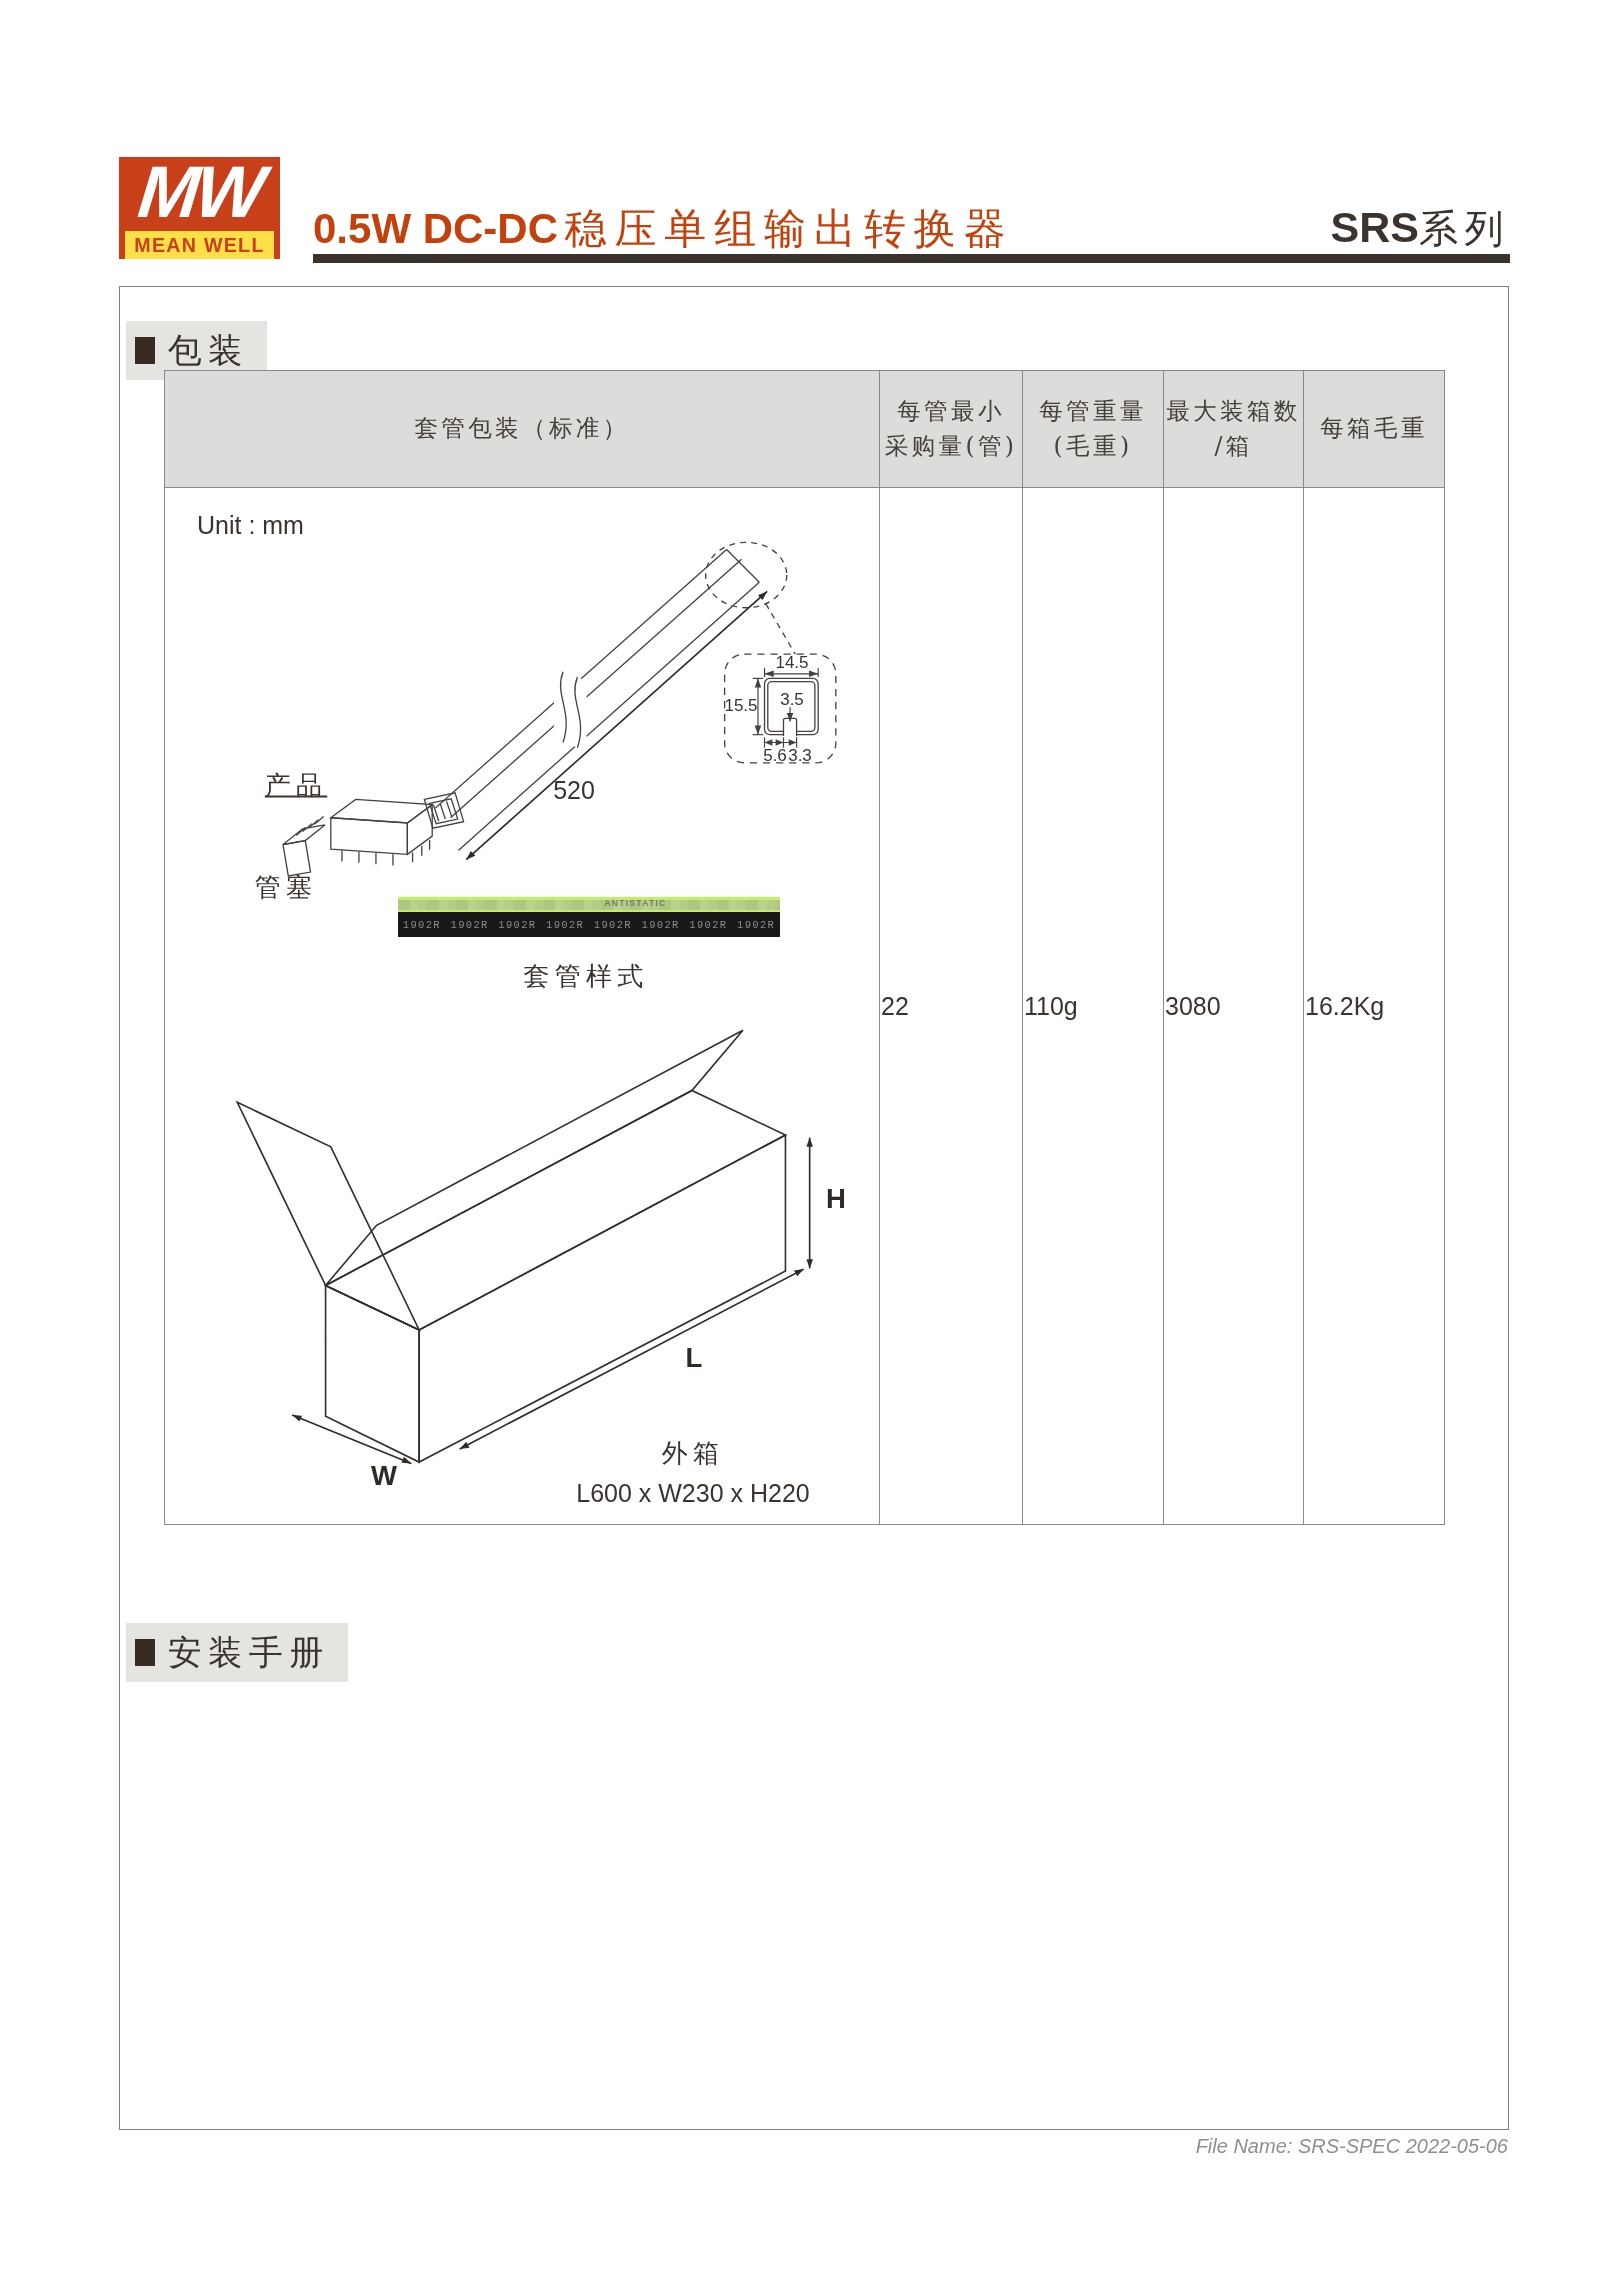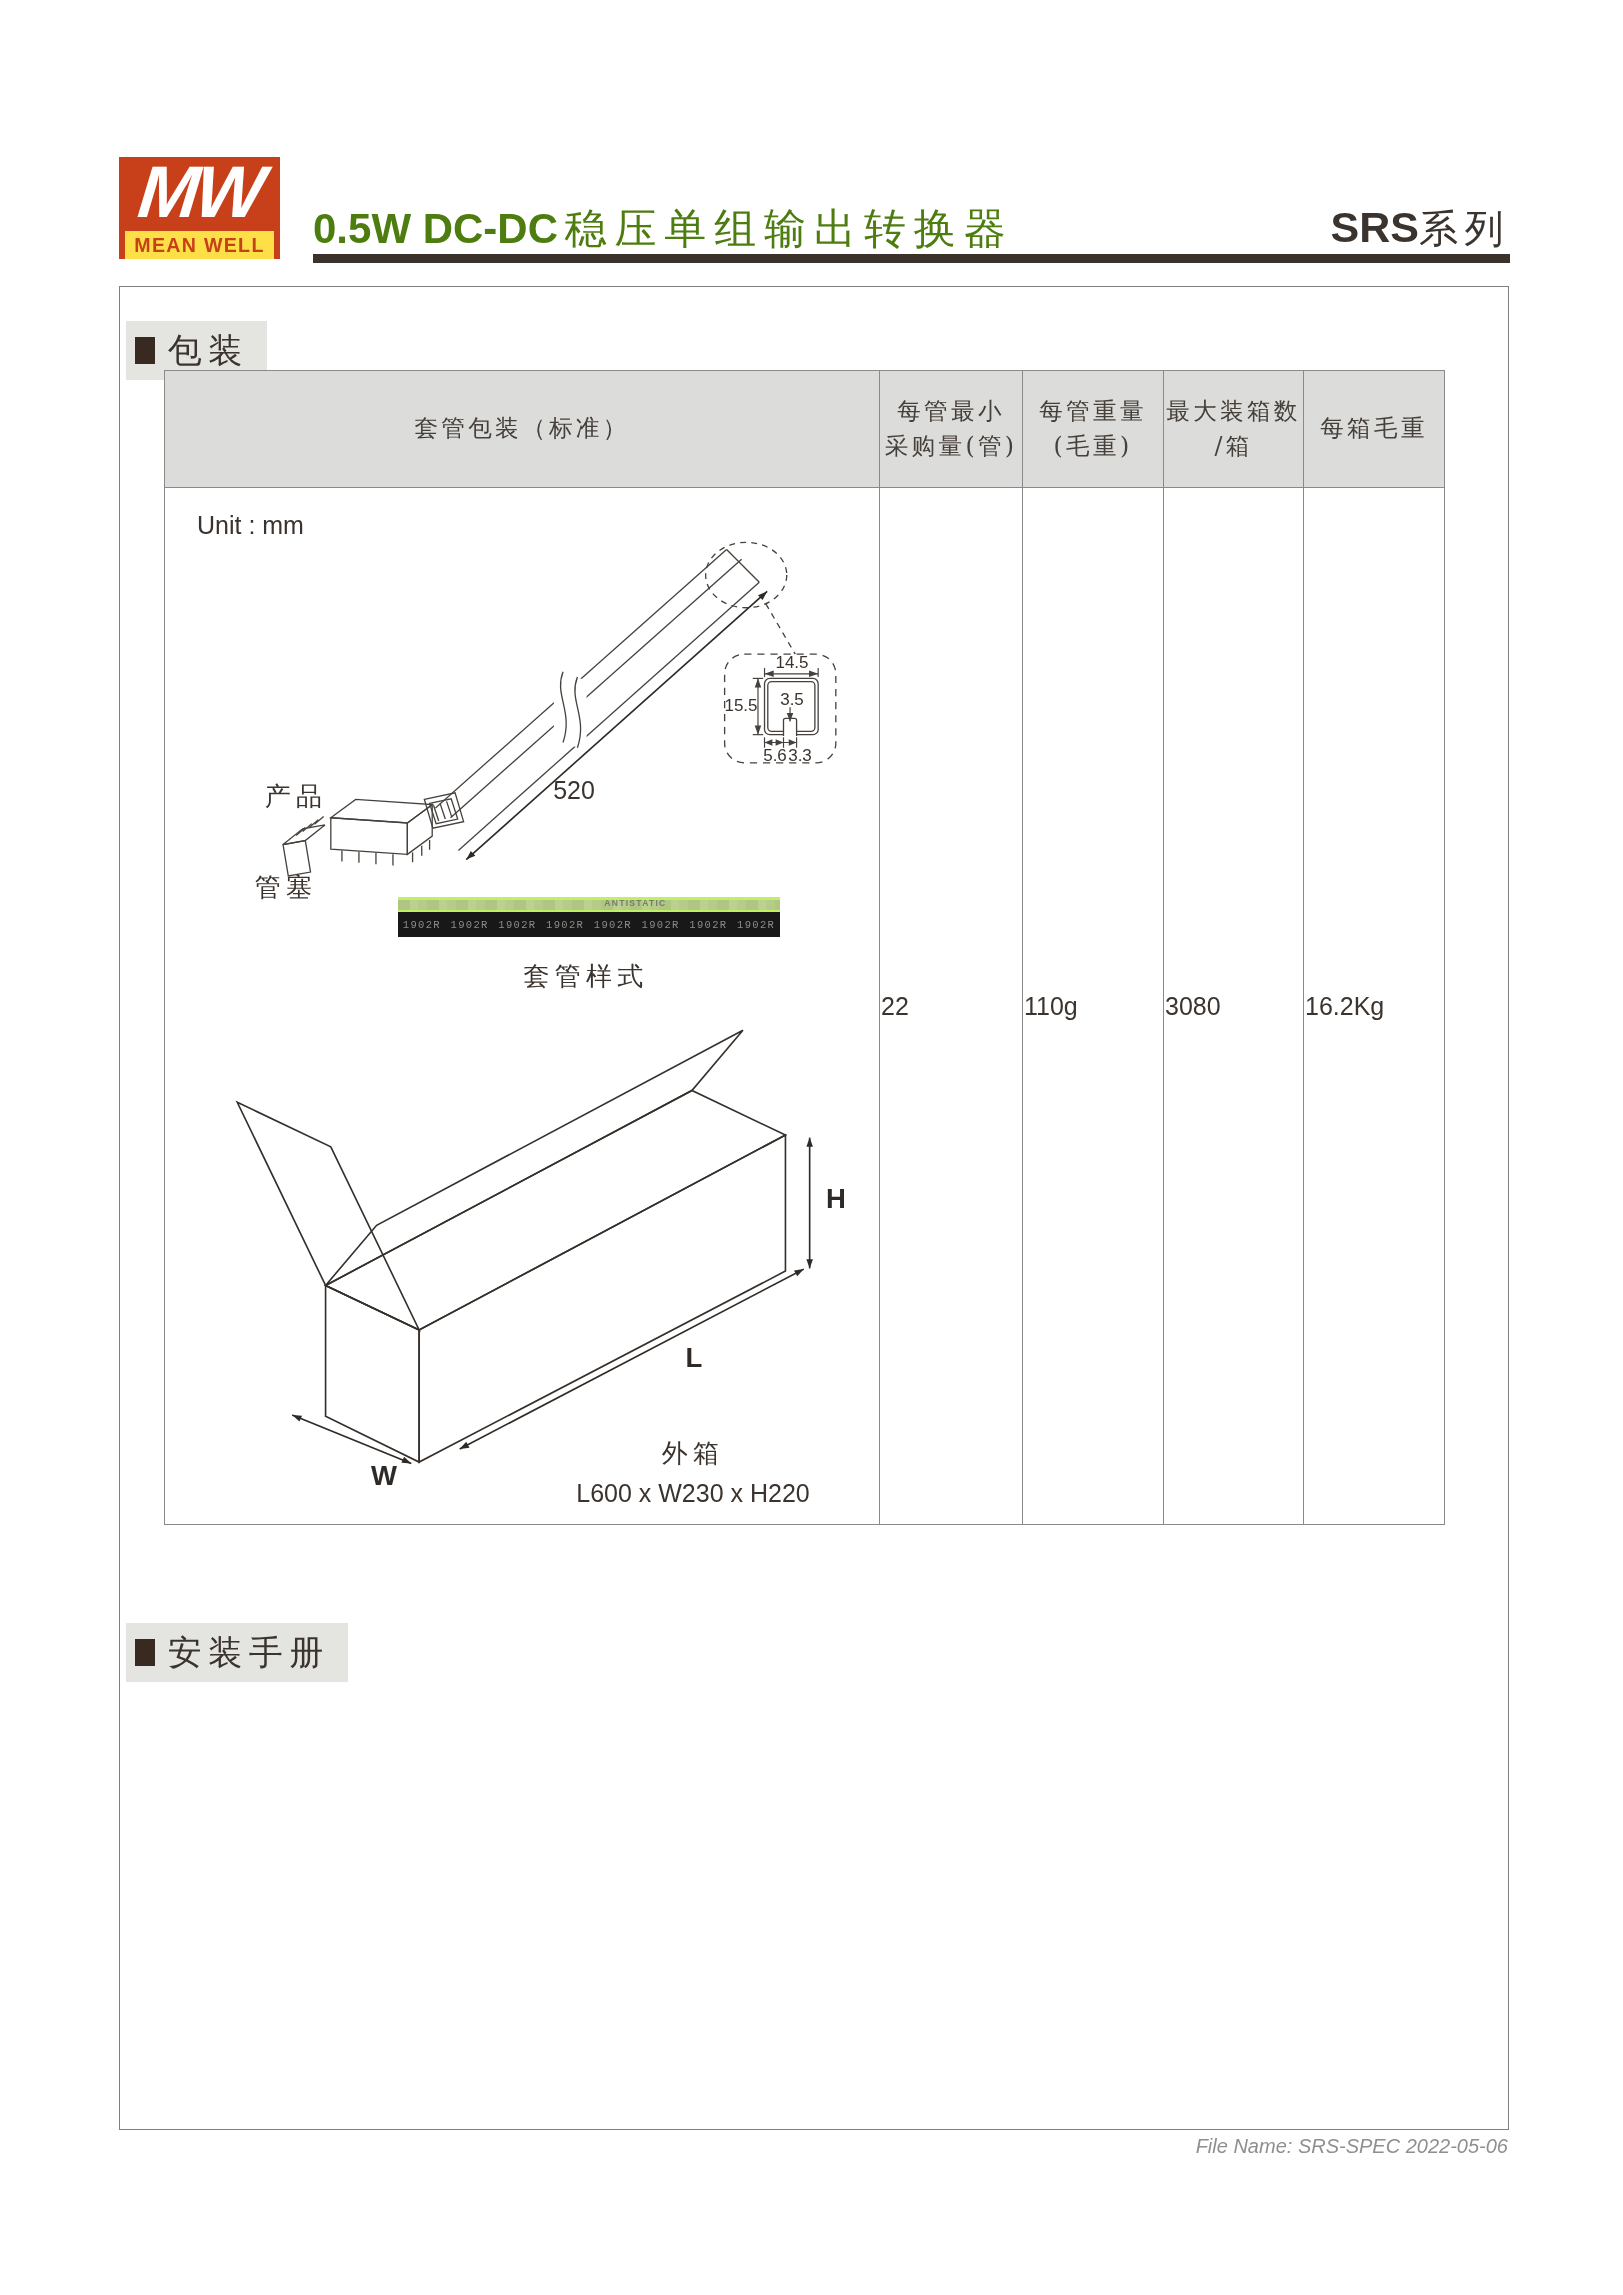--- a/index.html
+++ b/index.html
@@ -9,21 +9,21 @@
   .ctr{transform:translate(-50%,-50%);white-space:nowrap;}
 
   
   .logo{left:119px;top:157px;width:161px;height:102px;background:#c8401a;display:flex;flex-direction:column;align-items:center;justify-content:flex-start;}
   .logo .mw{font-family:"Liberation Sans",sans-serif;font-weight:bold;font-style:italic;font-size:73px;line-height:68px;color:#ffffff;letter-spacing:-3.9px;transform:skewX(-6deg);margin-top:1.3px;}
   .logo .band{width:149px;height:42px;background:#fde047;margin-top:5px;display:flex;align-items:center;justify-content:center;}
   .logo .band span{color:#c8401a;font-weight:bold;font-size:19.6px;letter-spacing:1.3px;}
 
   
   .title-row{left:313px;top:204px;width:1197px;height:48px;display:flex;align-items:flex-end;justify-content:space-between;}
-  .t-main{font-size:42px;line-height:47px;font-weight:bold;color:#4d7c0f;}
+  .t-main{font-size:42px;line-height:47px;font-weight:bold;color:#c2410c;}
   .t-main .zh{font-family:"DejaVu Serif",serif;font-weight:normal;letter-spacing:7.9px;margin-left:6.5px;}
   .t-series{font-size:43px;line-height:47px;font-weight:bold;color:#3b332e;}
   .t-series .zh{font-family:"DejaVu Serif",serif;font-weight:normal;font-size:39px;letter-spacing:6.5px;}
   .title-bar{left:313px;top:254px;width:1197px;height:8.5px;background:#3b322c;}
 
   
   .outer-box{left:119px;top:286px;width:1390px;height:1844px;border:1.3px solid #7f7f7f;box-sizing:border-box;}
 
   
   .section-label{display:inline-flex;align-items:center;gap:13px;background:#e4e4e1;padding:6.5px 18.3px 6.5px 9.2px;}
@@ -235,21 +235,21 @@
       </g>
     </svg>
 
     <div class="lbl ctr" style="left:410px;top:304px;font-size:25px;">520</div>
     <div class="lbl ctr" style="left:628px;top:177px;">14.5</div>
     <div class="lbl ctr" style="left:577px;top:220px;">15.5</div>
     <div class="lbl ctr" style="left:628px;top:214px;">3.5</div>
     <div class="lbl ctr" style="left:611px;top:270px;">5.6</div>
     <div class="lbl ctr" style="left:636px;top:270px;">3.3</div>
 
-    <div class="zh-lbl ctr" style="left:132px;top:310px;">产品</div>
+    <div class="zh-lbl ctr" style="left:132px;top:299px;text-decoration:underline;">产品</div>
     <div class="zh-lbl ctr" style="left:122px;top:401px;">管塞</div>
 
     <div class="photo">
       <div class="noise"></div>
       <div class="anti">ANTISTATIC</div>
       <div class="band">
         <span>1902R</span>
         <span>1902R</span>
         <span>1902R</span>
         <span>1902R</span>

